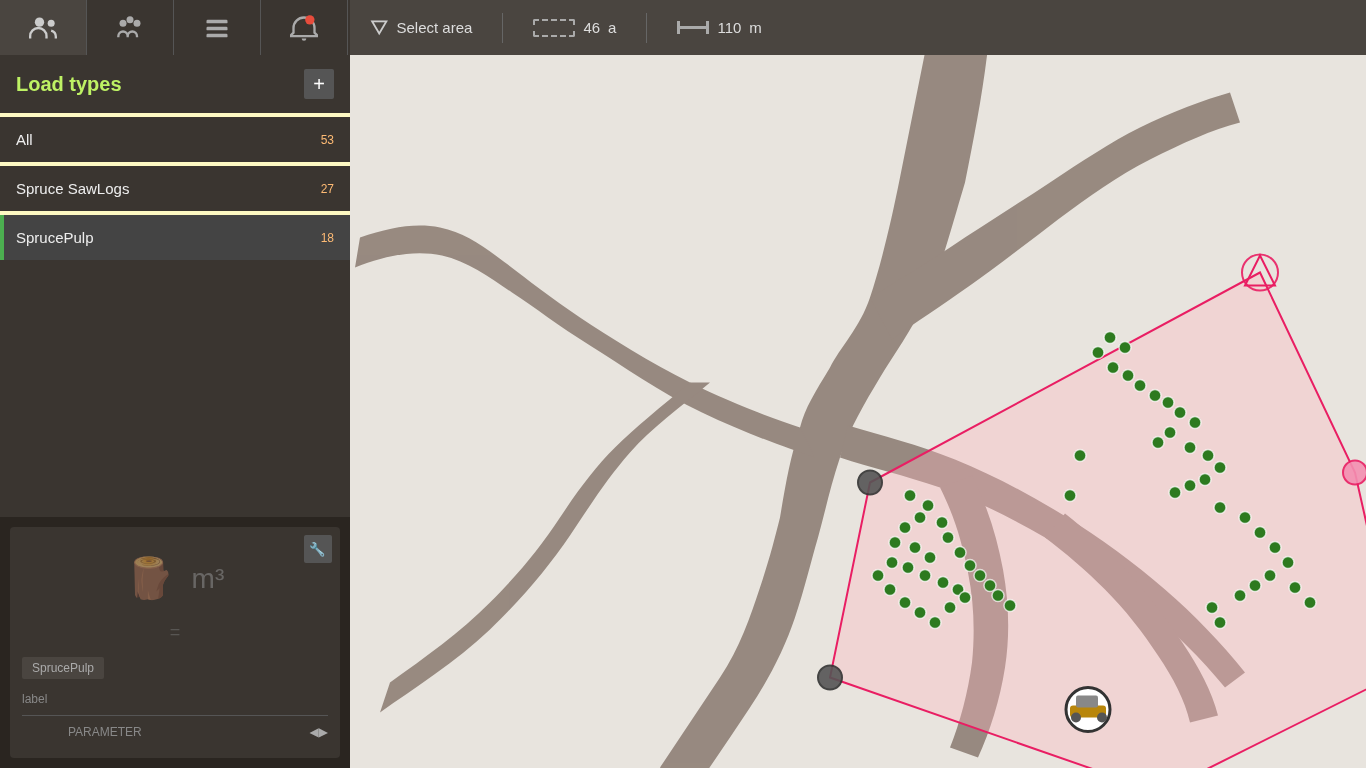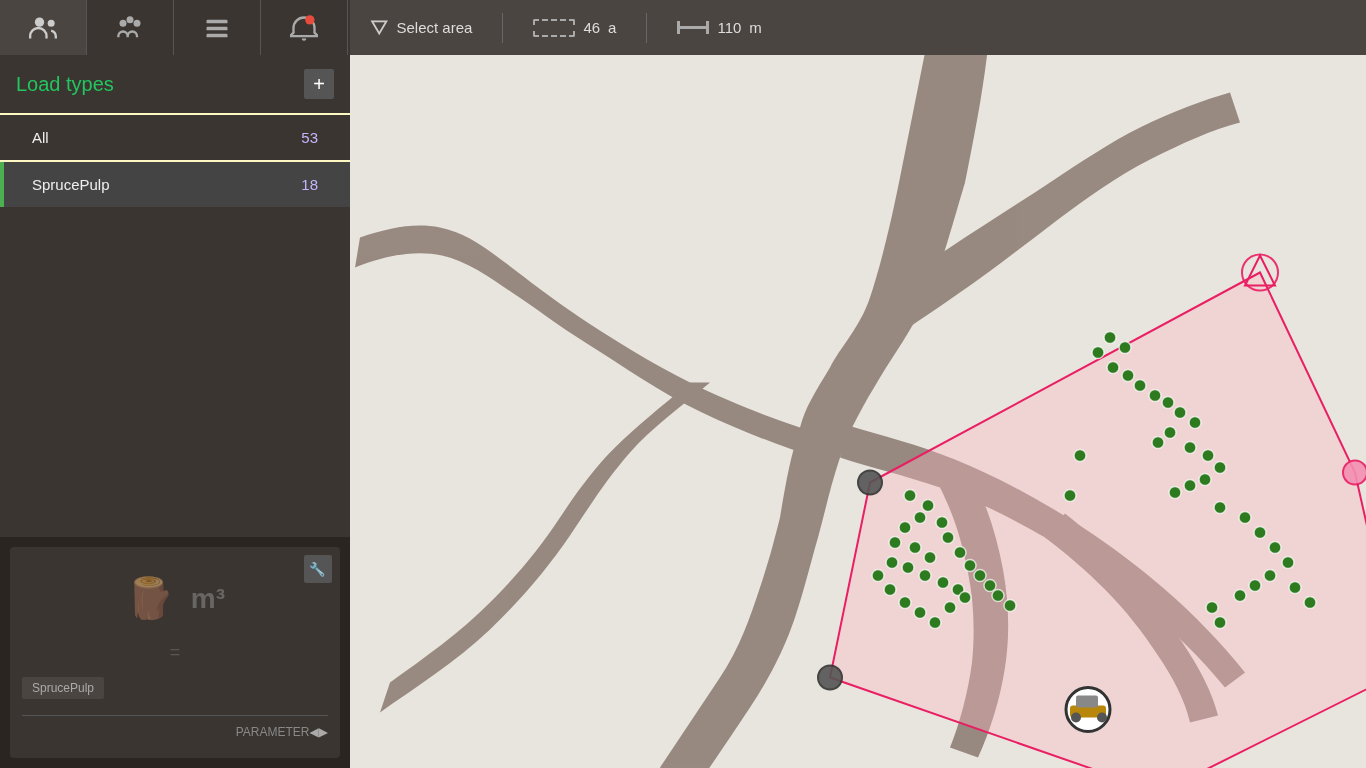--- a/index.html
+++ b/index.html
@@ -109,65 +109,65 @@
 
     
     .load-types-header {
       display: flex;
       align-items: center;
       justify-content: space-between;
       padding: 14px 16px;
       background: #3a3530;
     }
     .load-types-title {
-      color: #22c55e;
+      color: #bef264;
       font-size: 20px;
-      font-weight: normal;
+      font-weight: bold;
     }
     .add-button {
       width: 30px;
       height: 30px;
       background: #555;
       border: none;
       color: #fff;
       font-size: 20px;
       cursor: pointer;
       display: flex;
       align-items: center;
       justify-content: center;
       border-radius: 2px;
     }
 
     
     .load-type-item {
       display: flex;
       align-items: center;
       justify-content: space-between;
-      padding: 14px 32px;
-      border-top: 2px solid #fef9c3;
+      padding: 14px 16px;
+      border-top: 4px solid #fef9c3;
       cursor: pointer;
       color: #eee;
       font-size: 15px;
       position: relative;
     }
     .load-type-item.active {
       background: #444;
     }
     .load-type-item.active::before {
       content: '';
       position: absolute;
       left: 0;
       top: 0;
       bottom: 0;
       width: 4px;
       background: #4caf50;
     }
     .load-type-count {
-      color: #c4b5fd;
-      font-size: 15px;
+      color: #fdba74;
+      font-size: 12px;
     }
 
     
     .sidebar-bottom {
       margin-top: auto;
       background: #2a2520;
       padding: 10px;
       position: relative;
     }
     .sidebar-bottom-inner {
@@ -185,21 +185,20 @@
     }
     .m3-icon {
       color: #777;
       font-size: 40px;
       opacity: 0.5;
     }
     .m3-label {
       color: #888;
       font-size: 28px;
       opacity: 0.6;
-      font-weight: bold;
     }
     .equals-line {
       text-align: center;
       color: #777;
       font-size: 18px;
       margin: 4px 0;
       opacity: 0.5;
     }
     .settings-btn {
       position: absolute;
@@ -318,42 +317,47 @@
 <div class="main-content">
   <div class="sidebar">
     <div class="load-types-header">
       <span class="load-types-title">Load types</span>
       <button class="add-button">+</button>
     </div>
 
     <div class="load-type-item">
       <span>All</span>
       <span class="load-type-count">53</span>
+    </div>
+    <div class="load-type-item">
+      <span>Spruce SawLogs</span>
+      <span class="load-type-count">27</span>
     </div>
     <div class="load-type-item active">
       <span>SprucePulp</span>
       <span class="load-type-count">18</span>
     </div>
 
     <div class="sidebar-bottom">
       <div class="sidebar-bottom-inner">
         <button class="settings-btn">
           <span>🔧</span>
         </button>
         <div class="m3-display">
           <span class="m3-icon">🪵</span>
           <span class="m3-label">m³</span>
         </div>
         <div class="equals-line">=</div>
         <div style="padding: 6px 0;">
           <span class="spruce-pulp-label">SprucePulp</span>
         </div>
         <div class="sidebar-info-rows">
+          <div class="sidebar-info-row">label</div>
           <hr class="sidebar-divider">
-          <div class="sidebar-info-row" style="display:flex;justify-content:flex-end;">
+          <div class="sidebar-info-row" style="display:flex;justify-content:space-between;margin-left:46px;">
             <span>PARAMETER</span>
             <span style="color:#aaa;">◀▶</span>
           </div>
         </div>
       </div>
     </div>
   </div>
 
   <div class="map-area">
 

